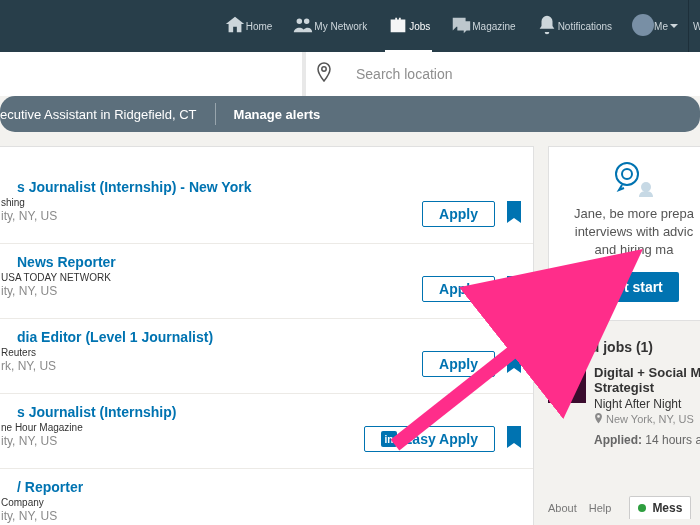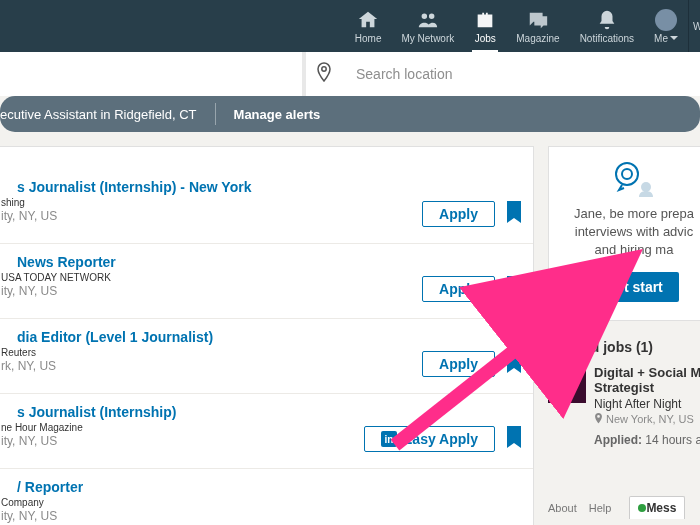--- a/index.html
+++ b/index.html
@@ -1,21 +1,21 @@
 <!DOCTYPE html>
 <html><head>
 <meta charset="utf-8">
 <style>
   * { box-sizing: border-box; margin: 0; padding: 0; }
   body { font-family: -apple-system, Helvetica, Arial, sans-serif; background: #f3f2ef; width: 700px; height: 525px; overflow: hidden; position: relative; }
 
   
   .topnav { background: #283e4a; height: 52px; display: flex; align-items: center; justify-content: flex-end; padding: 0 4px 0 0; }
   .nav-items { display: flex; align-items: center; height: 100%; }
-  .nav-item { display: flex; flex-direction: column; align-items: center; justify-content: center; color: #cdd6db; font-size: 10px; height: 100%; padding: 0 10px; position: relative; cursor: pointer; }
+  .nav-item { display: flex; flex-direction: row; align-items: center; justify-content: center; color: #cdd6db; font-size: 10px; height: 100%; padding: 0 10px; position: relative; cursor: pointer; }
   .nav-item.active { color: #fff; }
   .nav-item.active::after { content: ""; position: absolute; bottom: 0; left: 8px; right: 8px; height: 2px; background: #fff; }
   .nav-item svg { width: 22px; height: 22px; fill: currentColor; margin-bottom: 2px; }
   .avatar-circle { width: 22px; height: 22px; border-radius: 50%; background: #788fa5; margin-bottom: 2px; }
   .me-label { display: flex; align-items: center; gap: 2px; }
   .me-label .caret { width: 0; height: 0; border-left: 4px solid transparent; border-right: 4px solid transparent; border-top: 4px solid #cdd6db; }
   .nav-right-cut { width: 8px; height: 100%; border-left: 1px solid #1d2f3a; display: flex; align-items: center; color: #cdd6db; font-size: 10px; padding-left: 4px; }
 
   
   .search-row { background: #fff; height: 44px; display: flex; }
@@ -60,21 +60,21 @@
   .applied-info { font-size: 12px; color: #333; }
   .applied-role { font-weight: 600; font-size: 13px; line-height: 1.2; }
   .applied-company { font-size: 12px; margin-top: 1px; }
   .applied-loc { font-size: 11px; color: #8a8a8a; display: flex; align-items: center; gap: 3px; margin-top: 2px; }
   .applied-loc svg { width: 9px; height: 11px; fill: #8a8a8a; }
   .applied-time { font-size: 12px; color: #666; margin-top: 8px; }
   .applied-time b { font-weight: 600; }
 
   .footer-row { position: absolute; bottom: 0; left: 548px; right: -20px; display: flex; align-items: center; font-size: 11px; color: #777; background: #f3f2ef; padding: 6px 0; }
   .footer-links { display: flex; gap: 12px; }
-  .msg-tab { margin-left: 18px; background: #fff; border: 1px solid #ccc; border-bottom: none; padding: 4px 8px; display: flex; align-items: center; font-size: 12px; color: #333; font-weight: 600; border-radius: 2px 2px 0 0; }
+  .msg-tab { margin-left: 18px; background: #fff; border: 1px solid #ccc; border-bottom: none; padding: 4px 8px; display: flex; align-items: center; gap: 6px; font-size: 12px; color: #333; font-weight: 600; border-radius: 2px 2px 0 0; }
   .green-dot { width: 8px; height: 8px; background: #2e9e3f; border-radius: 50%; }
 
   
   .arrow-overlay { position: absolute; pointer-events: none; top: 0; left: 0; width: 700px; height: 525px; }
 </style>
 </head>
 <body>
 
 <div class="topnav">
   <div class="nav-items">

